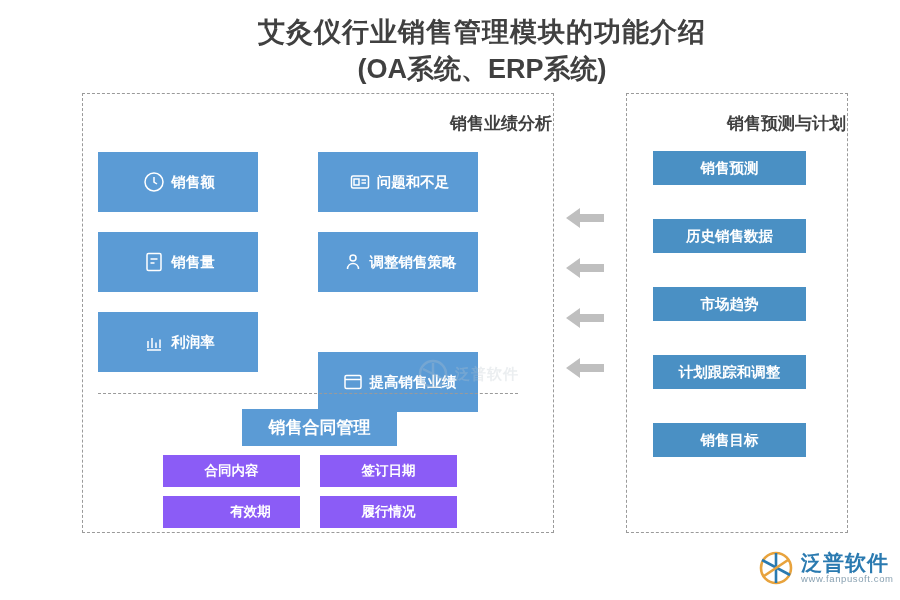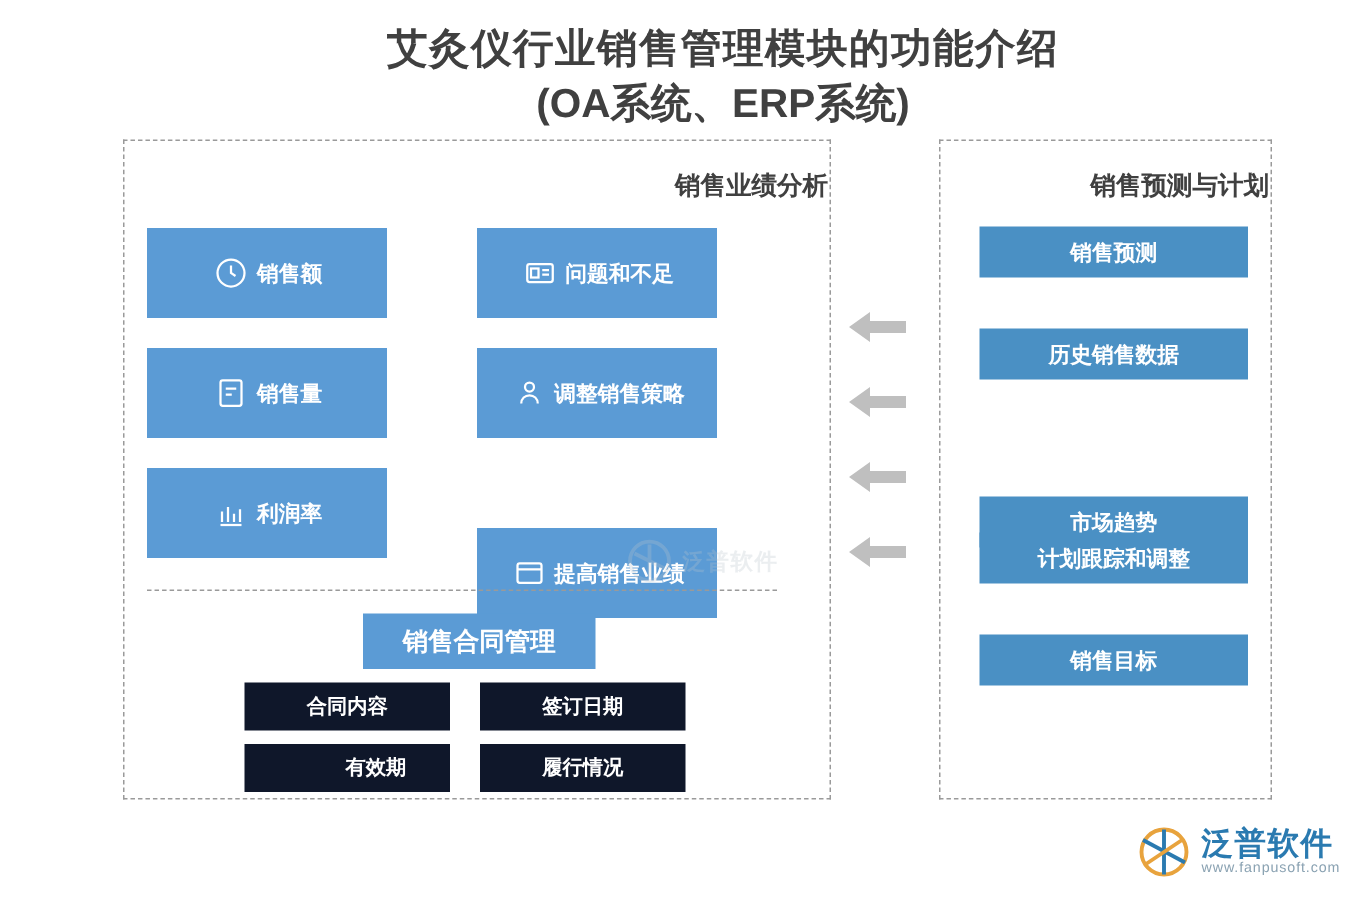--- a/index.html
+++ b/index.html
@@ -28,21 +28,21 @@
     position:absolute;text-align:right;width:100%;
     font-size:17px;font-weight:bold;color:#404040;
   }
 
   .box{
     position:absolute;display:flex;align-items:center;justify-content:center;
     color:#ffffff;font-size:14.5px;font-weight:bold;
     box-sizing:border-box;
   }
   .blue{background:#5b9bd5;}
-  .orange{background:#0f172a;}
+  .orange{background:#8b5cf6;}
   .blue-r{background:#4a90c4;}
 
   .box .ico{
     width:26px;height:26px;margin-right:4px;display:flex;align-items:center;justify-content:center;
     flex:0 0 auto;
   }
   .box .lbl{flex:0 0 auto;}
 
   
   .lb{width:160px;height:60px;}
@@ -60,24 +60,24 @@
   #contract-title{
     left:242px;top:409px;width:155px;height:37px;font-size:17px;
   }
   .ob{width:137px;height:32px;font-size:13.5px;}
   #ob0{left:163px;top:455px;}
   #ob1{left:320px;top:455px;}
   #ob2{left:163px;top:496px;padding-left:38px;}
   #ob3{left:320px;top:496px;}
 
   
-  .rr{left:653px;width:179px;height:34px;font-size:14.5px;}
+  .rr{left:653px;width:153px;height:34px;font-size:14.5px;}
   #rr0{top:151px;}
   #rr1{top:219px;}
-  #rr2{top:287px;margin-top:44px;}
+  #rr2{top:287px;}
   #rr3{top:355px;}
   #rr4{top:423px;}
 
   
   .arrow{position:absolute;width:38px;height:26px;}
   #ar0{left:566px;top:205px;}
   #ar1{left:566px;top:255px;}
   #ar2{left:566px;top:305px;}
   #ar3{left:566px;top:355px;}
 

